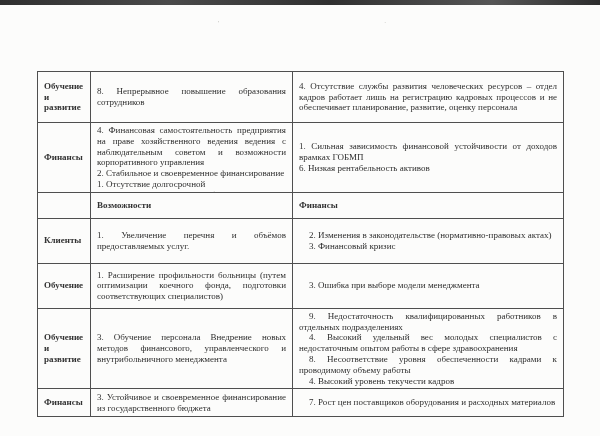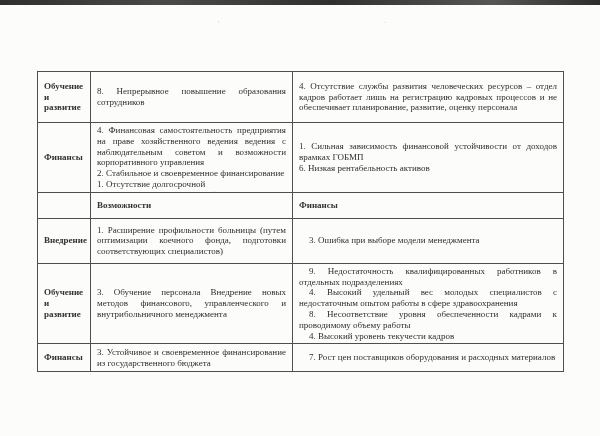--- a/index.html
+++ b/index.html
@@ -76,23 +76,33 @@
       <p>6. Низкая рентабельность активов</p>
     </td>
   </tr>
 
   <tr class="rh">
     <td class="lbl"></td>
     <td class="hdr">Возможности</td>
     <td class="hdr">Финансы</td>
   </tr>
 
+  <tr class="r4">
+    <td class="lbl">Клиенты</td>
+    <td class="cell">
+      <p>1. Увеличение перечня и объёмов предоставляемых услуг.</p>
+    </td>
+    <td class="cell">
+      <p class="ind">2. Изменения в законодательстве (нормативно-правовых актах)</p>
+      <p class="ind">3. Финансовый кризис</p>
+    </td>
+  </tr>
 
   <tr class="r5">
-    <td class="lbl">Внедрение</td>
+    <td class="lbl">Обучение</td>
     <td class="cell">
       <p>1. Расширение профильности больницы (путем оптимизации коечного фонда, подготовки соответствующих специалистов)</p>
     </td>
     <td class="cell">
       <p class="ind">3. Ошибка при выборе модели менеджмента</p>
     </td>
   </tr>
 
   <tr class="r6">
     <td class="lbl">Обучение и развитие</td>

